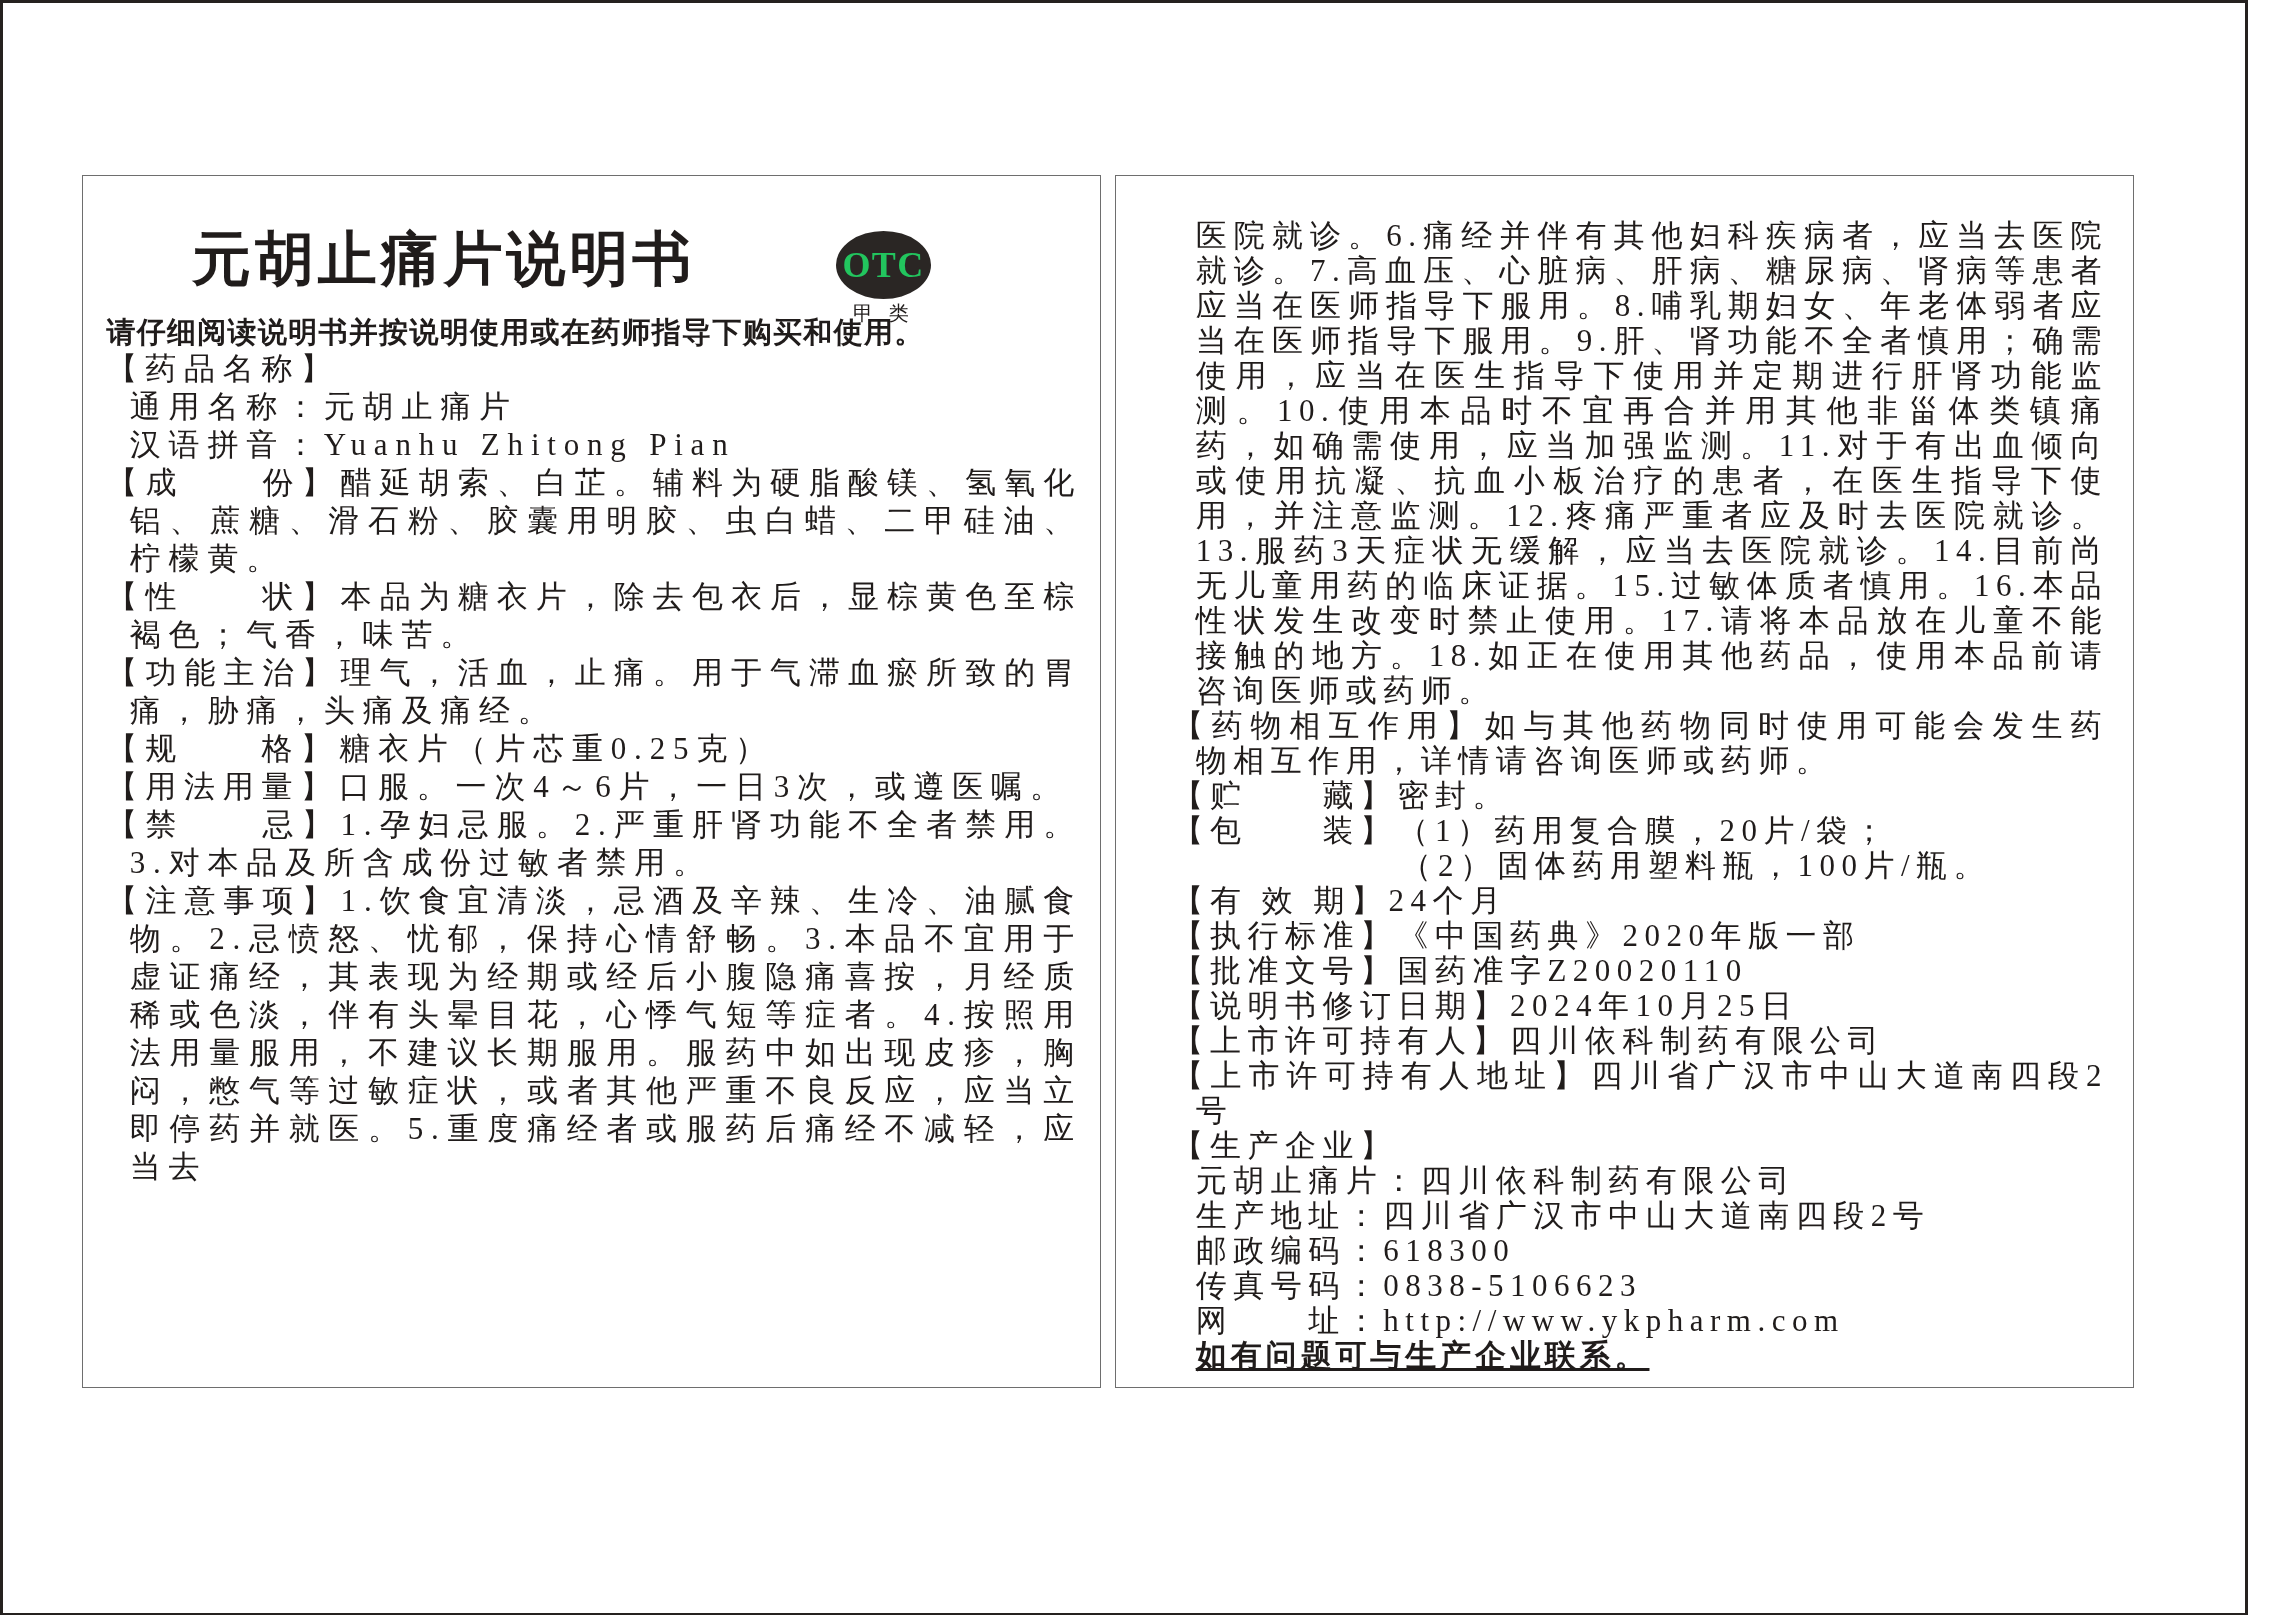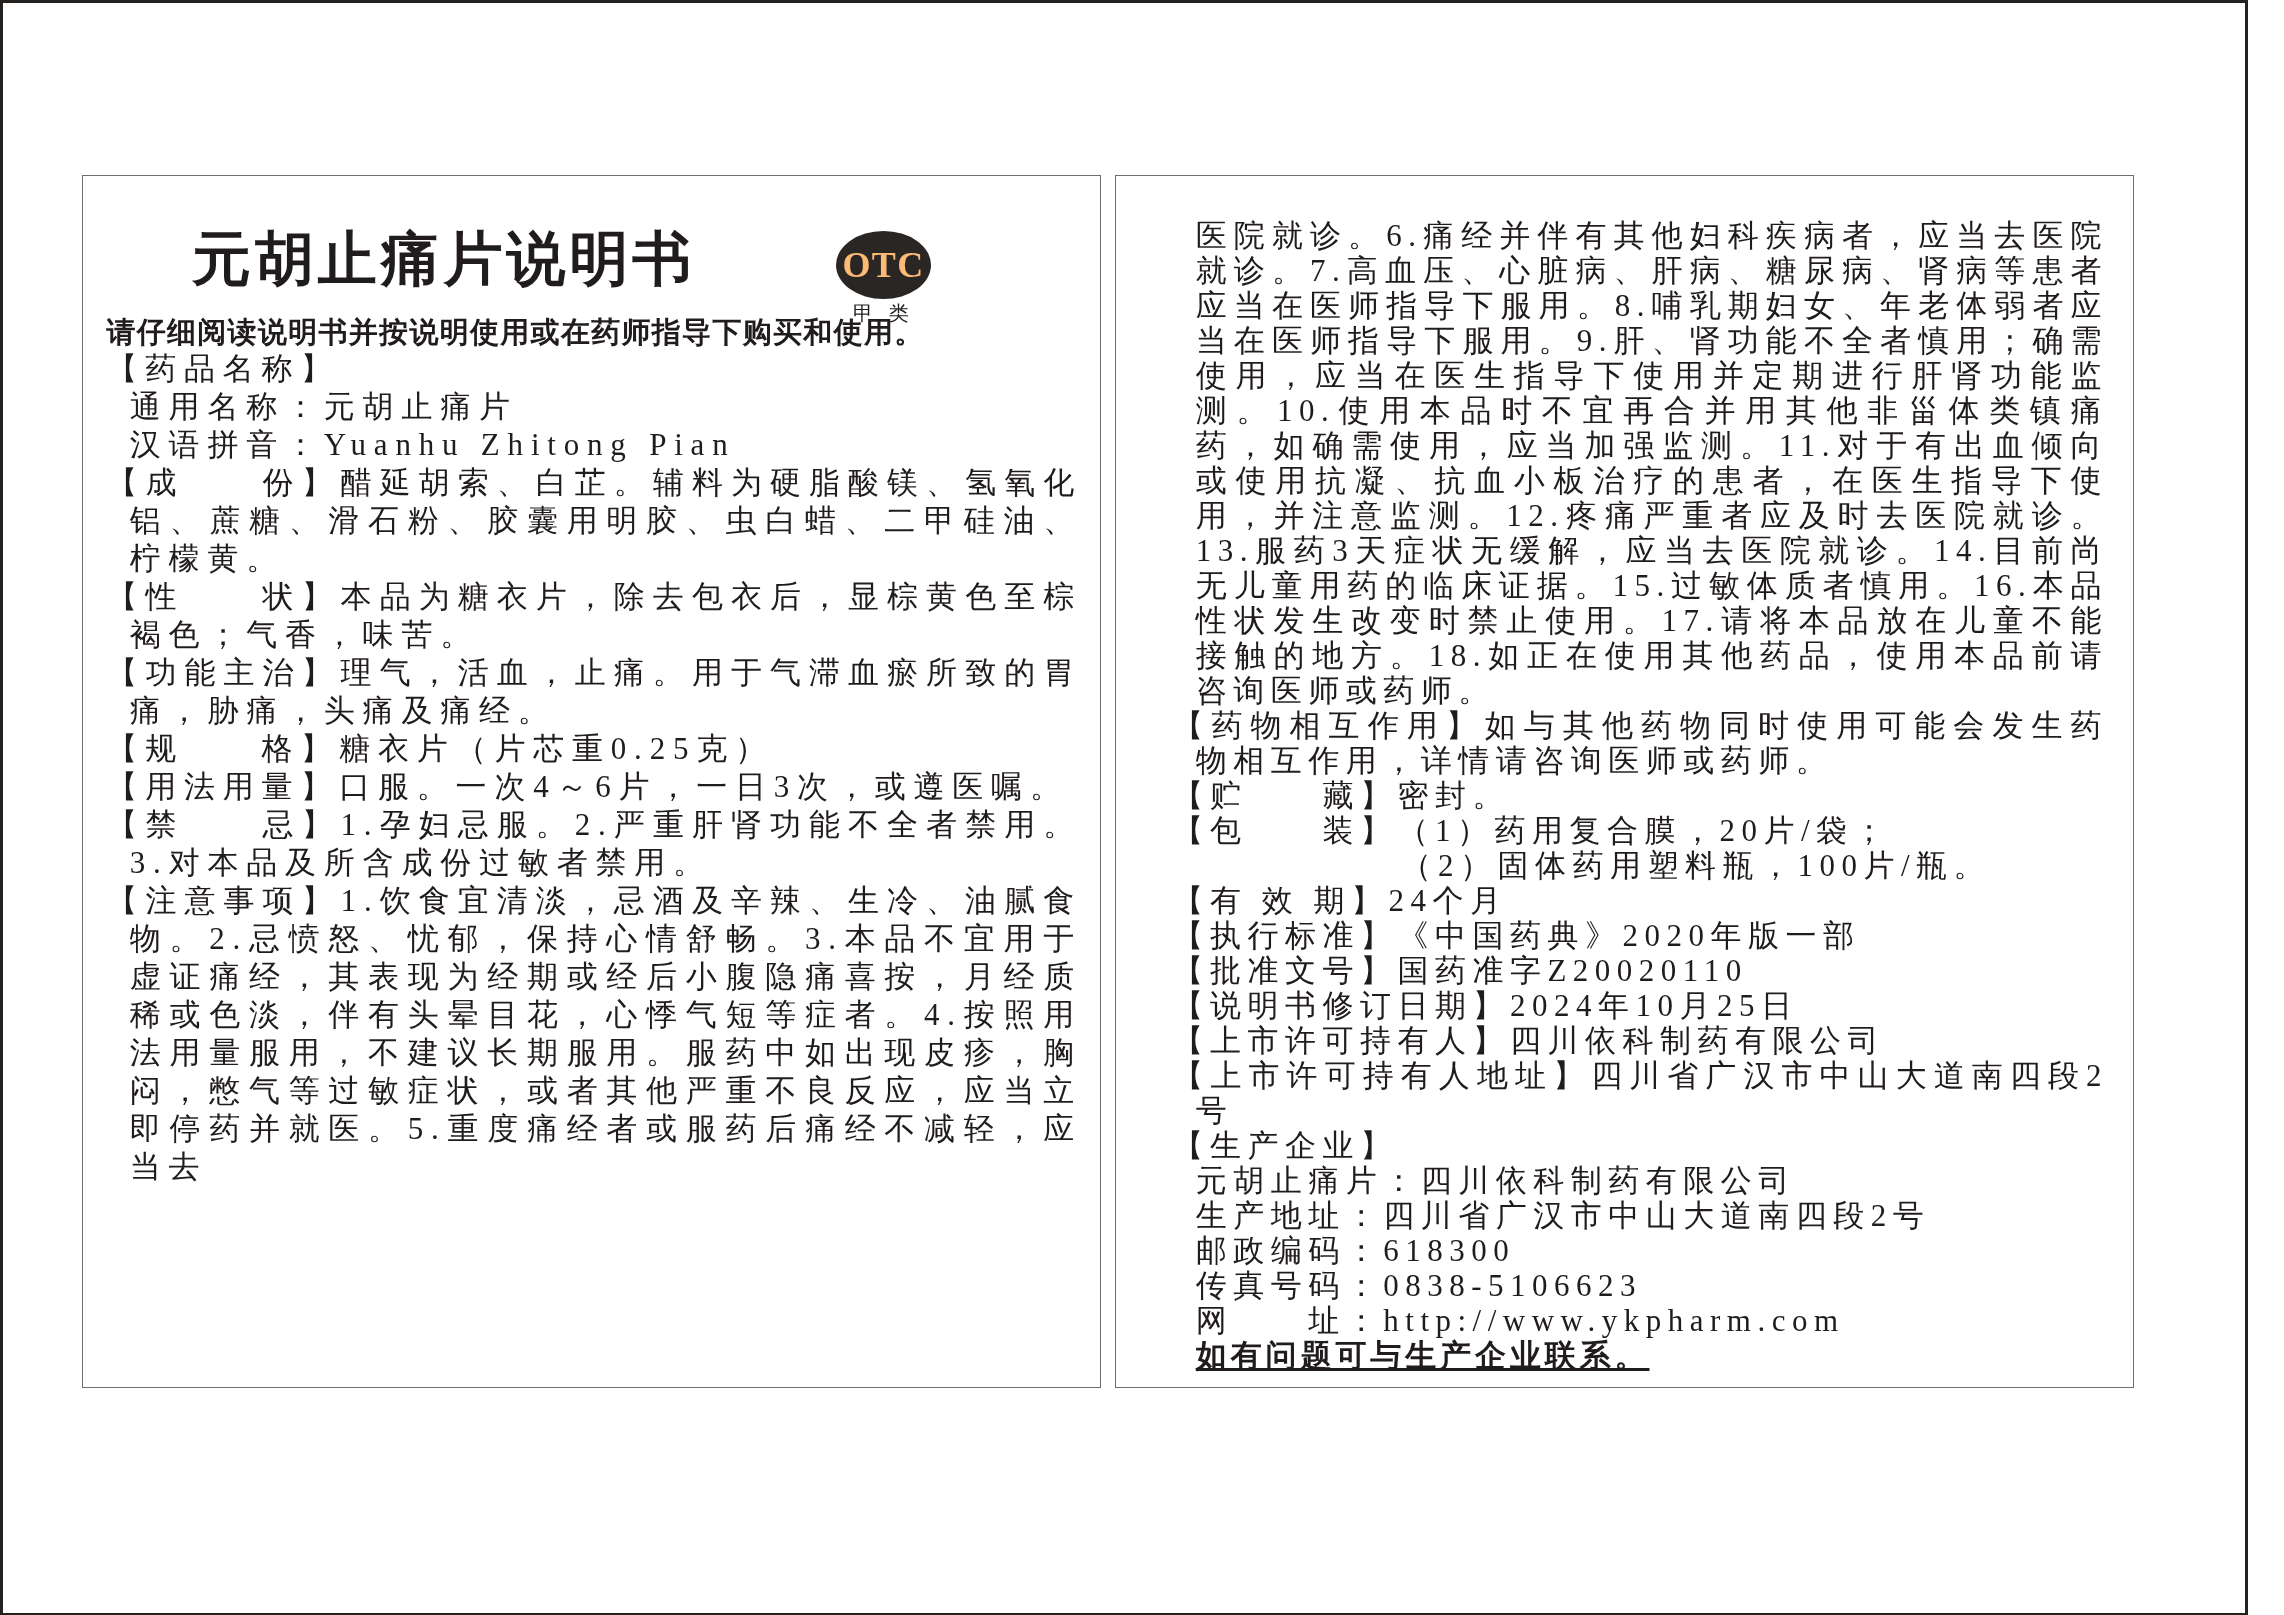--- a/index.html
+++ b/index.html
@@ -53,21 +53,21 @@
     width: 95px;
     height: 68px;
     margin: 0 auto;
     background: #2a2624;
     border-radius: 50%;
     display: flex;
     align-items: center;
     justify-content: center;
   }
   .otc-badge-text {
-    color: #fdba74;
+    color: #22c55e;
     font-size: 36px;
     font-weight: bold;
     letter-spacing: 1.3px;
     font-family: "Liberation Serif", "DejaVu Serif", serif;
   }
   .otc-class {
     margin-top: 1px;
     font-size: 20px;
     letter-spacing: 5.2px;
     font-family: "Liberation Sans", "DejaVu Sans", sans-serif;

